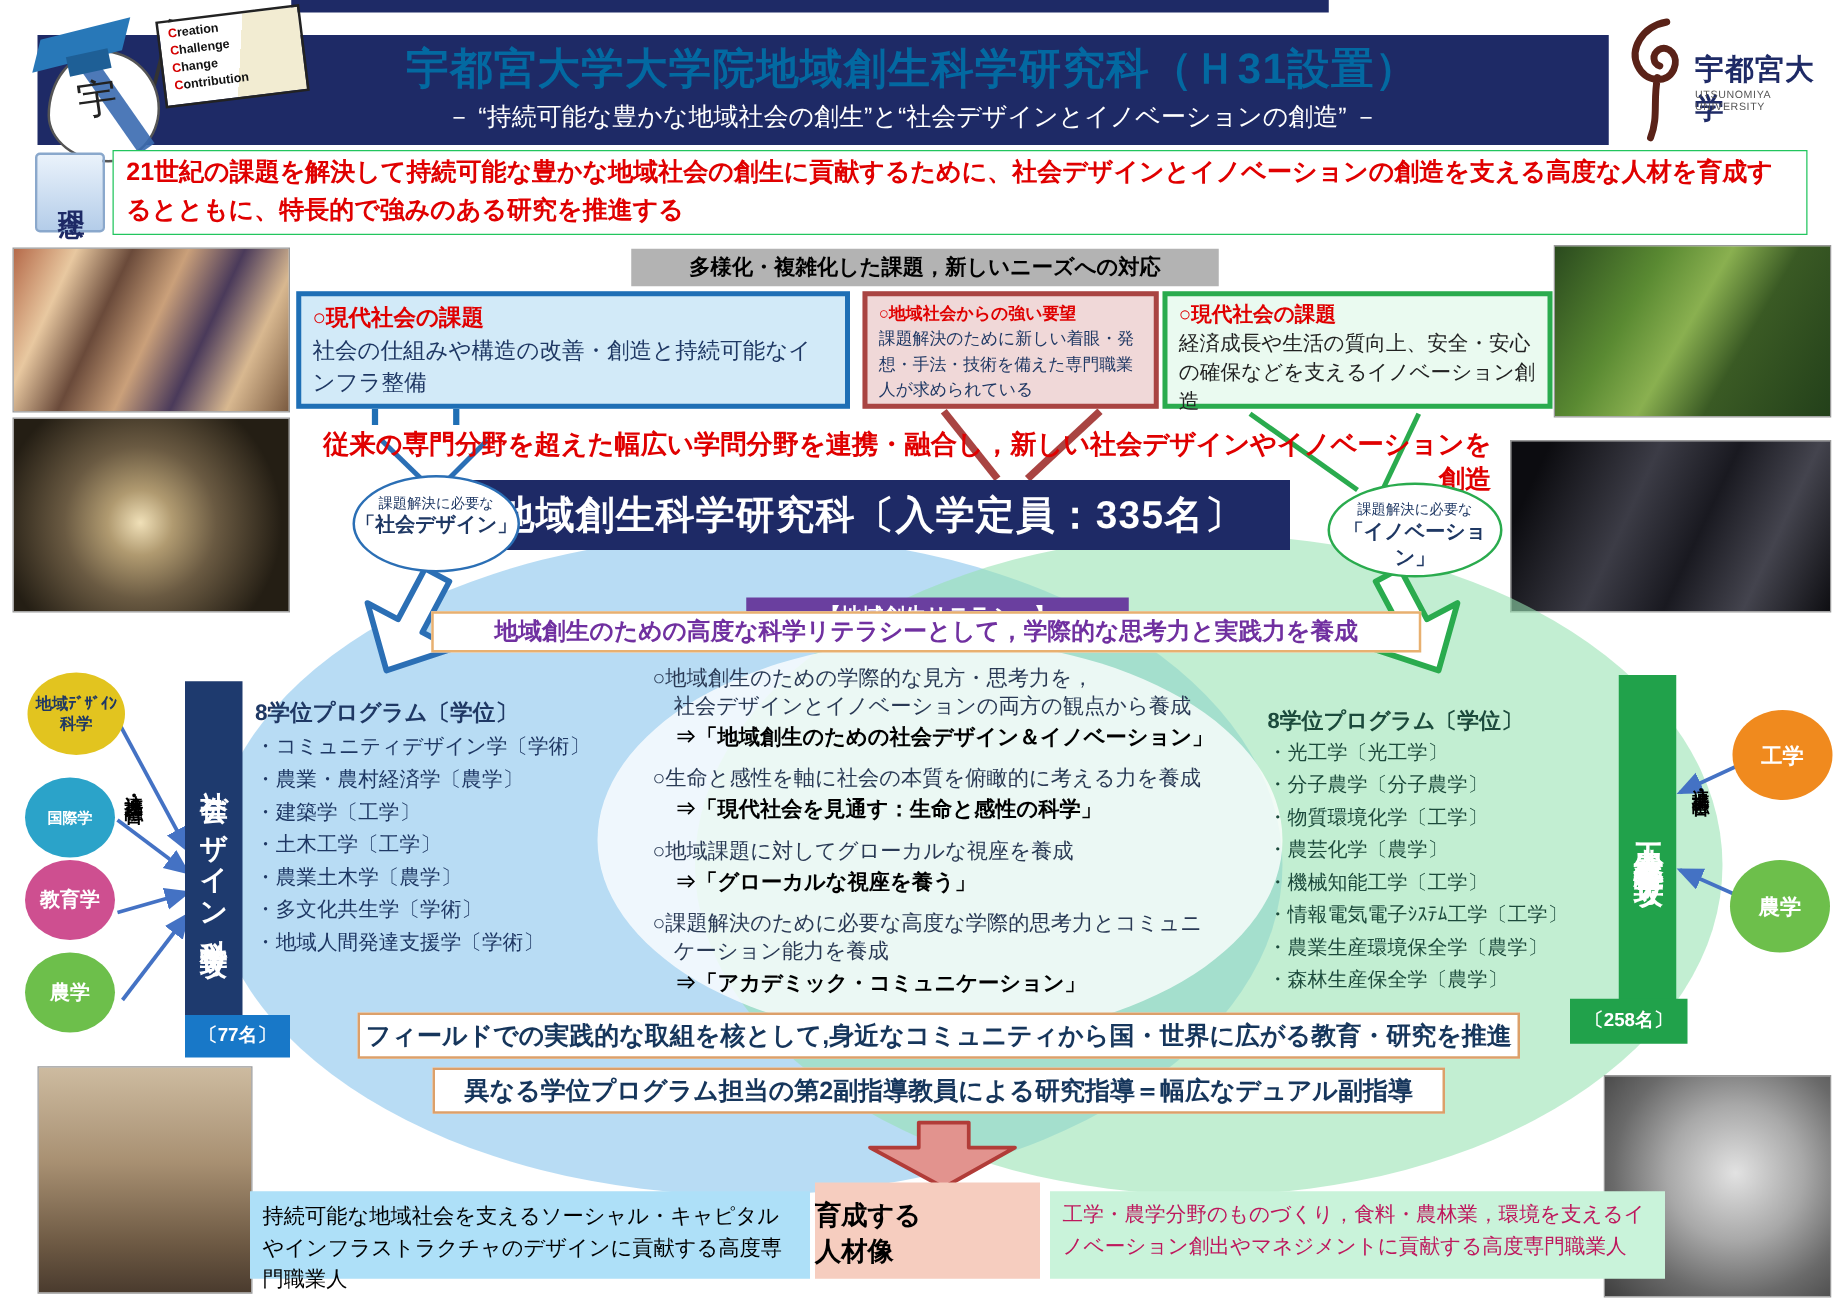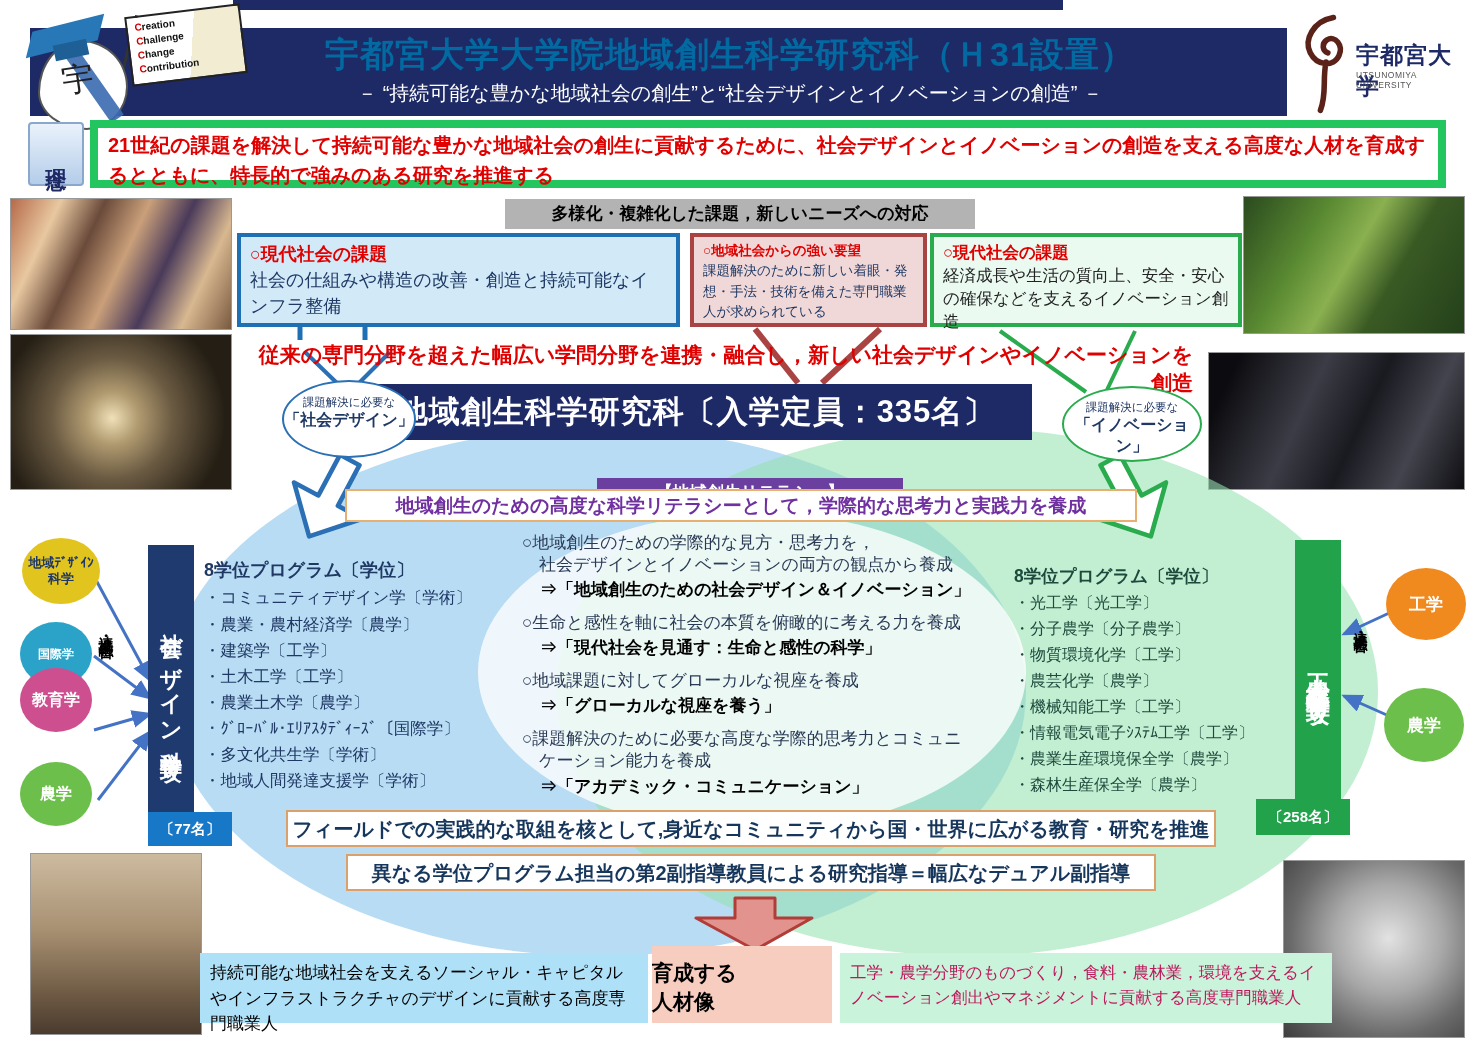--- a/index.html
+++ b/index.html
@@ -33,21 +33,21 @@
   .logo{left:1298px;top:12px;width:172px;height:102px;z-index:2;}
   .logo-mark{left:0;top:0;width:56px;height:102px;}
   .logo-name{left:58px;top:28px;font-size:23px;font-weight:bold;color:#1e2a66;letter-spacing:1px;}
   .logo-sub{left:58px;top:58px;font-size:8.5px;color:#555;letter-spacing:.5px;}
 
   
   .phil-label{left:28px;top:122px;width:56px;height:64px;background:linear-gradient(180deg,#eaf2fb,#b4cde9);
               border:2px solid #8aa8cc;border-radius:4px;color:#1e2a66;font-weight:bold;font-size:21px;
               writing-mode:vertical-rl;text-orientation:upright;text-align:center;letter-spacing:3px;
               display:flex;align-items:center;justify-content:center;z-index:3;}
-  .phil-box{left:90px;top:120px;width:1356px;height:68px;background:#fff;border:8px solid #22c55e;
+  .phil-box{left:90px;top:120px;width:1356px;height:68px;background:#fff;border:1px solid #22c55e;
             color:#e00000;font-weight:bold;font-size:20px;line-height:1.5;padding:2px 10px;z-index:3;}
 
   
   .photo{z-index:0;border:1px solid #999;}
   .ph-students{left:10px;top:198px;width:222px;height:132px;
     background:linear-gradient(115deg,#b56a4a 0%,#e8c8a0 18%,#6a4a3a 34%,#caa07a 50%,#4a3a5a 66%,#d8b890 82%,#7a5a40 100%);}
   .ph-tunnel{left:10px;top:334px;width:222px;height:156px;
     background:radial-gradient(circle at 46% 54%,#f0e0b8 0%,#b09a70 18%,#6a5a42 42%,#241e14 78%);}
   .ph-strawberry{left:1243px;top:196px;width:222px;height:138px;
     background:linear-gradient(120deg,#2a4a1e 0%,#5a8a32 30%,#8ab050 48%,#3a5a24 66%,#23401a 100%);}
@@ -108,21 +108,21 @@
   
   .goals{left:522px;top:532px;width:490px;z-index:3;}
   .goal-body{color:#2a3a55;font-size:17px;line-height:1.3;white-space:pre-line;}
   .goal-result{color:#000;font-weight:bold;font-size:17px;padding-left:18px;margin:2px 0 11px;}
 
   
   .fcircle{border-radius:50%;display:flex;align-items:center;justify-content:center;text-align:center;
            font-weight:bold;z-index:3;}
   .lf1{left:22px;top:538px;width:78px;height:66px;color:#1f3864;font-size:13px;line-height:1.25;padding:3px;}
   .lf2{left:20px;top:622px;width:72px;height:64px;color:#fff;font-size:12px;}
-  .lf3{left:20px;top:668px;width:72px;height:64px;color:#fff;font-size:16px;}
+  .lf3{left:20px;top:688px;width:72px;height:64px;color:#fff;font-size:16px;}
   .lf4{left:20px;top:762px;width:72px;height:64px;color:#fff;font-size:16px;}
   .rf1{left:1386px;top:568px;width:80px;height:72px;color:#fff;font-size:17px;}
   .rf2{left:1384px;top:688px;width:80px;height:74px;color:#fff;font-size:17px;}
   .link-label{writing-mode:vertical-rl;text-orientation:upright;font-weight:bold;color:#000;z-index:3;}
   .link-left{left:96px;top:624px;font-size:15px;letter-spacing:2px;height:130px;}
   .link-right{left:1352px;top:620px;font-size:14px;letter-spacing:2px;height:120px;}
 
   
   .bottom-banner{background:#fff;border:2px solid #dca06a;color:#16365c;font-weight:bold;font-size:20px;
                  text-align:center;z-index:3;}
@@ -241,21 +241,20 @@
   <div class="abs division-bar division-right">工農総合科学専攻</div>
   <div class="abs capacity capacity-right">〔258名〕</div>
 
   <div class="abs program program-left">
     <div class="prog-header">8学位プログラム〔学位〕</div>
     <div>・コミュニティデザイン学〔学術〕</div>
     <div>・農業・農村経済学〔農学〕</div>
     <div>・建築学〔工学〕</div>
     <div>・土木工学〔工学〕</div>
     <div>・農業土木学〔農学〕</div>
-    <div>・ｸﾞﾛｰﾊﾞﾙ･ｴﾘｱｽﾀﾃﾞｨｰｽﾞ〔国際学〕</div>
     <div>・多文化共生学〔学術〕</div>
     <div>・地域人間発達支援学〔学術〕</div>
   </div>
 
   <div class="abs program program-right">
     <div class="prog-header">8学位プログラム〔学位〕</div>
     <div>・光工学〔光工学〕</div>
     <div>・分子農学〔分子農学〕</div>
     <div>・物質環境化学〔工学〕</div>
     <div>・農芸化学〔農学〕</div>

